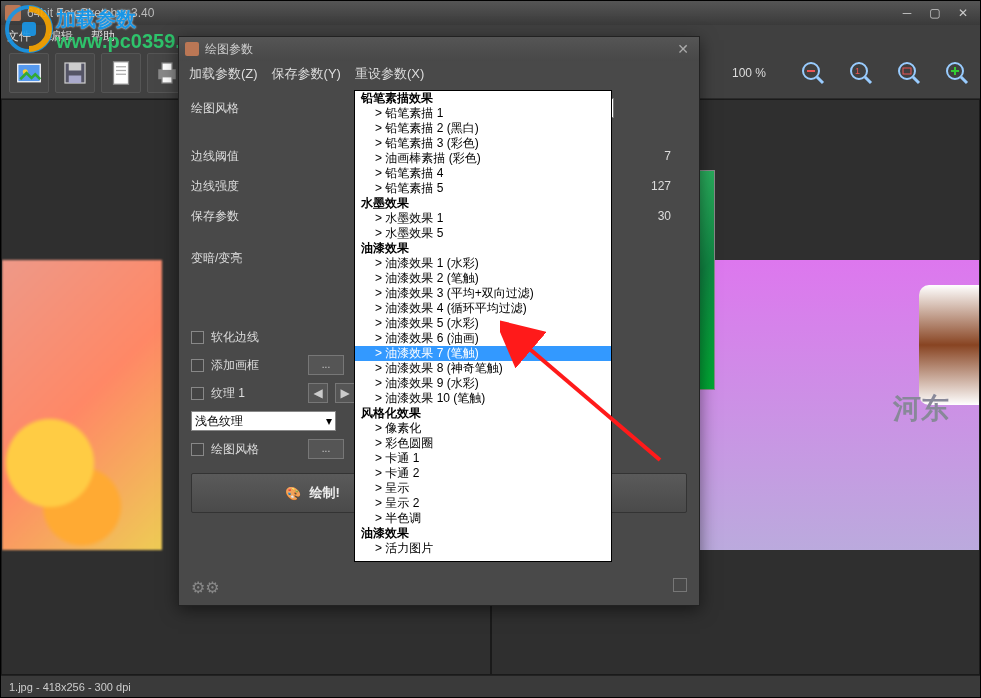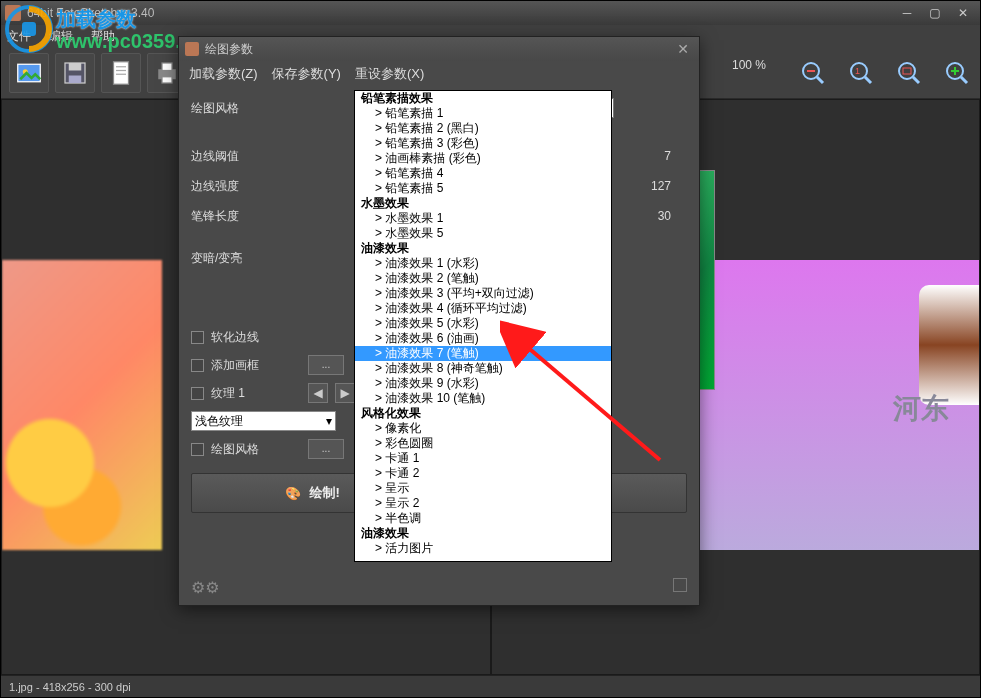--- a/index.html
+++ b/index.html
@@ -7,21 +7,21 @@
 
 .main-window { position: absolute; top: 0; left: 0; width: 981px; height: 698px; background: #3a3a3a; border: 1px solid #000; }
 .titlebar { height: 24px; background: linear-gradient(#555,#3a3a3a); display: flex; align-items: center; padding: 0 4px; color: #bbb; font-size: 12px; }
 .titlebar .app-icon { width: 16px; height: 16px; margin-right: 6px; display:inline-block; background:#b75; border-radius:2px; }
 .titlebar .spacer { flex: 1; }
 .titlebar .wbtn { width: 26px; height: 18px; display: flex; align-items: center; justify-content: center; color: #ccc; font-size: 12px; margin-left: 2px; }
 .menubar { height: 22px; background:#404040; display:flex; align-items:center; padding-left:6px; color:#ddd; font-size:12px; gap:18px; }
 .toolbar { height: 52px; background:#404040; display:flex; align-items:center; padding: 0 8px; gap: 6px; border-bottom:1px solid #2a2a2a; }
 .tool-icon-wrap { width:40px; height:40px; border:1px solid #555; background:#464646; border-radius:2px; display:flex; align-items:center;justify-content:center; }
 .tool-icon-wrap svg { width:30px; height:30px; }
-.zoom-area { margin-left:auto; display:flex; gap:18px; color:#ddd; font-size:12px;}
+.zoom-area { margin-left:auto; display:flex; align-items:center; gap:18px; color:#ddd; font-size:12px;}
 .zoom-label { margin-right:14px; }
 .mag { width:30px; height:30px; display:flex; align-items:center;justify-content:center }
 
 .workspace { position:relative; height: calc(100% - 24px - 22px - 52px - 22px); background:#3c3c3c; }
 .canvas-split { display:flex; height:100%; }
 .canvas-pane { flex:1; background:#2f2f2f; border:1px solid #1a1a1a; position:relative; overflow:hidden; }
 .canvas-pane.left .thumb { position:absolute; left:0; top:160px; width:160px; height:290px; background:linear-gradient(135deg,#e98,#f86,#ec5); filter:blur(1px); }
 .canvas-pane.left .thumb::after{content:"";position:absolute;inset:0;background:radial-gradient(circle at 30% 70%, #fc4 18%, transparent 20%),radial-gradient(circle at 50% 85%, #fa3 14%, transparent 16%);}
 .canvas-pane.right .thumb { position:absolute; right:0; top:160px; width:330px; height:290px; background:linear-gradient(#d7e,#bad); }
 .canvas-pane.right .parrot-layer{position:absolute;right:150px;top:170px;width:200px;height:200px;background:radial-gradient(circle at 50% 40%, #ef7 5%, #2a6 40%, #164 70%);}
@@ -209,21 +209,21 @@
     <div style="height:18px"></div>
     <div class="param-row">
       <span class="lbl">边线阈值</span>
       <span class="val">7</span>
     </div>
     <div class="param-row">
       <span class="lbl">边线强度</span>
       <span class="val">127</span>
     </div>
     <div class="param-row">
-      <span class="lbl">笔锋长度</span>
+      <span class="lbl">保存参数</span>
       <span class="val">30</span>
     </div>
     <div style="height:12px"></div>
     <div class="param-row">
       <span class="lbl">变暗/变亮</span>
     </div>
     <div style="height:50px"></div>
 
     <div class="checkbox-row">
       <span class="chk"></span>

